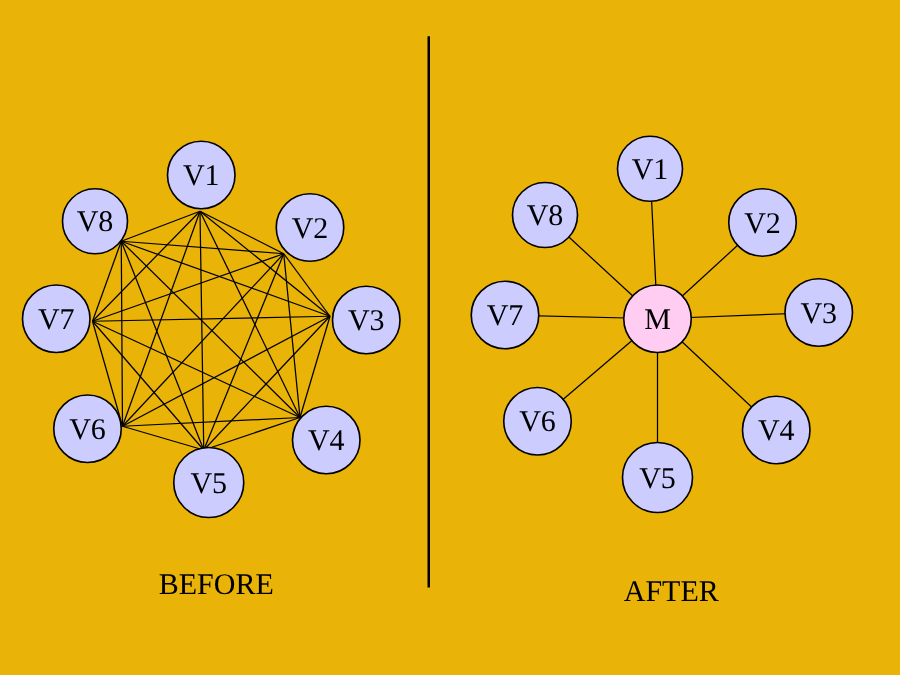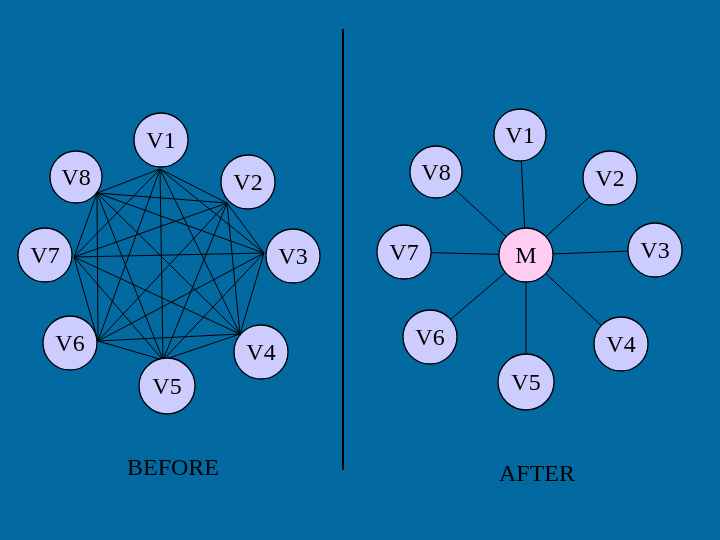--- a/index.html
+++ b/index.html
@@ -4,21 +4,21 @@
 <style>
   html, body {
     margin: 0;
     padding: 0;
     background: #ffffff;
   }
   .canvas {
     position: relative;
     width: 720px;
     height: 540px;
-    background: #0369a1;
+    background: #eab308;
     overflow: hidden;
   }
   svg { display: block; }
   text {
     font-family: "Liberation Serif", "DejaVu Serif", serif;
     fill: #000000;
   }
   .node-label { font-size: 24px; }
   .caption    { font-size: 24px; }
 </style>

